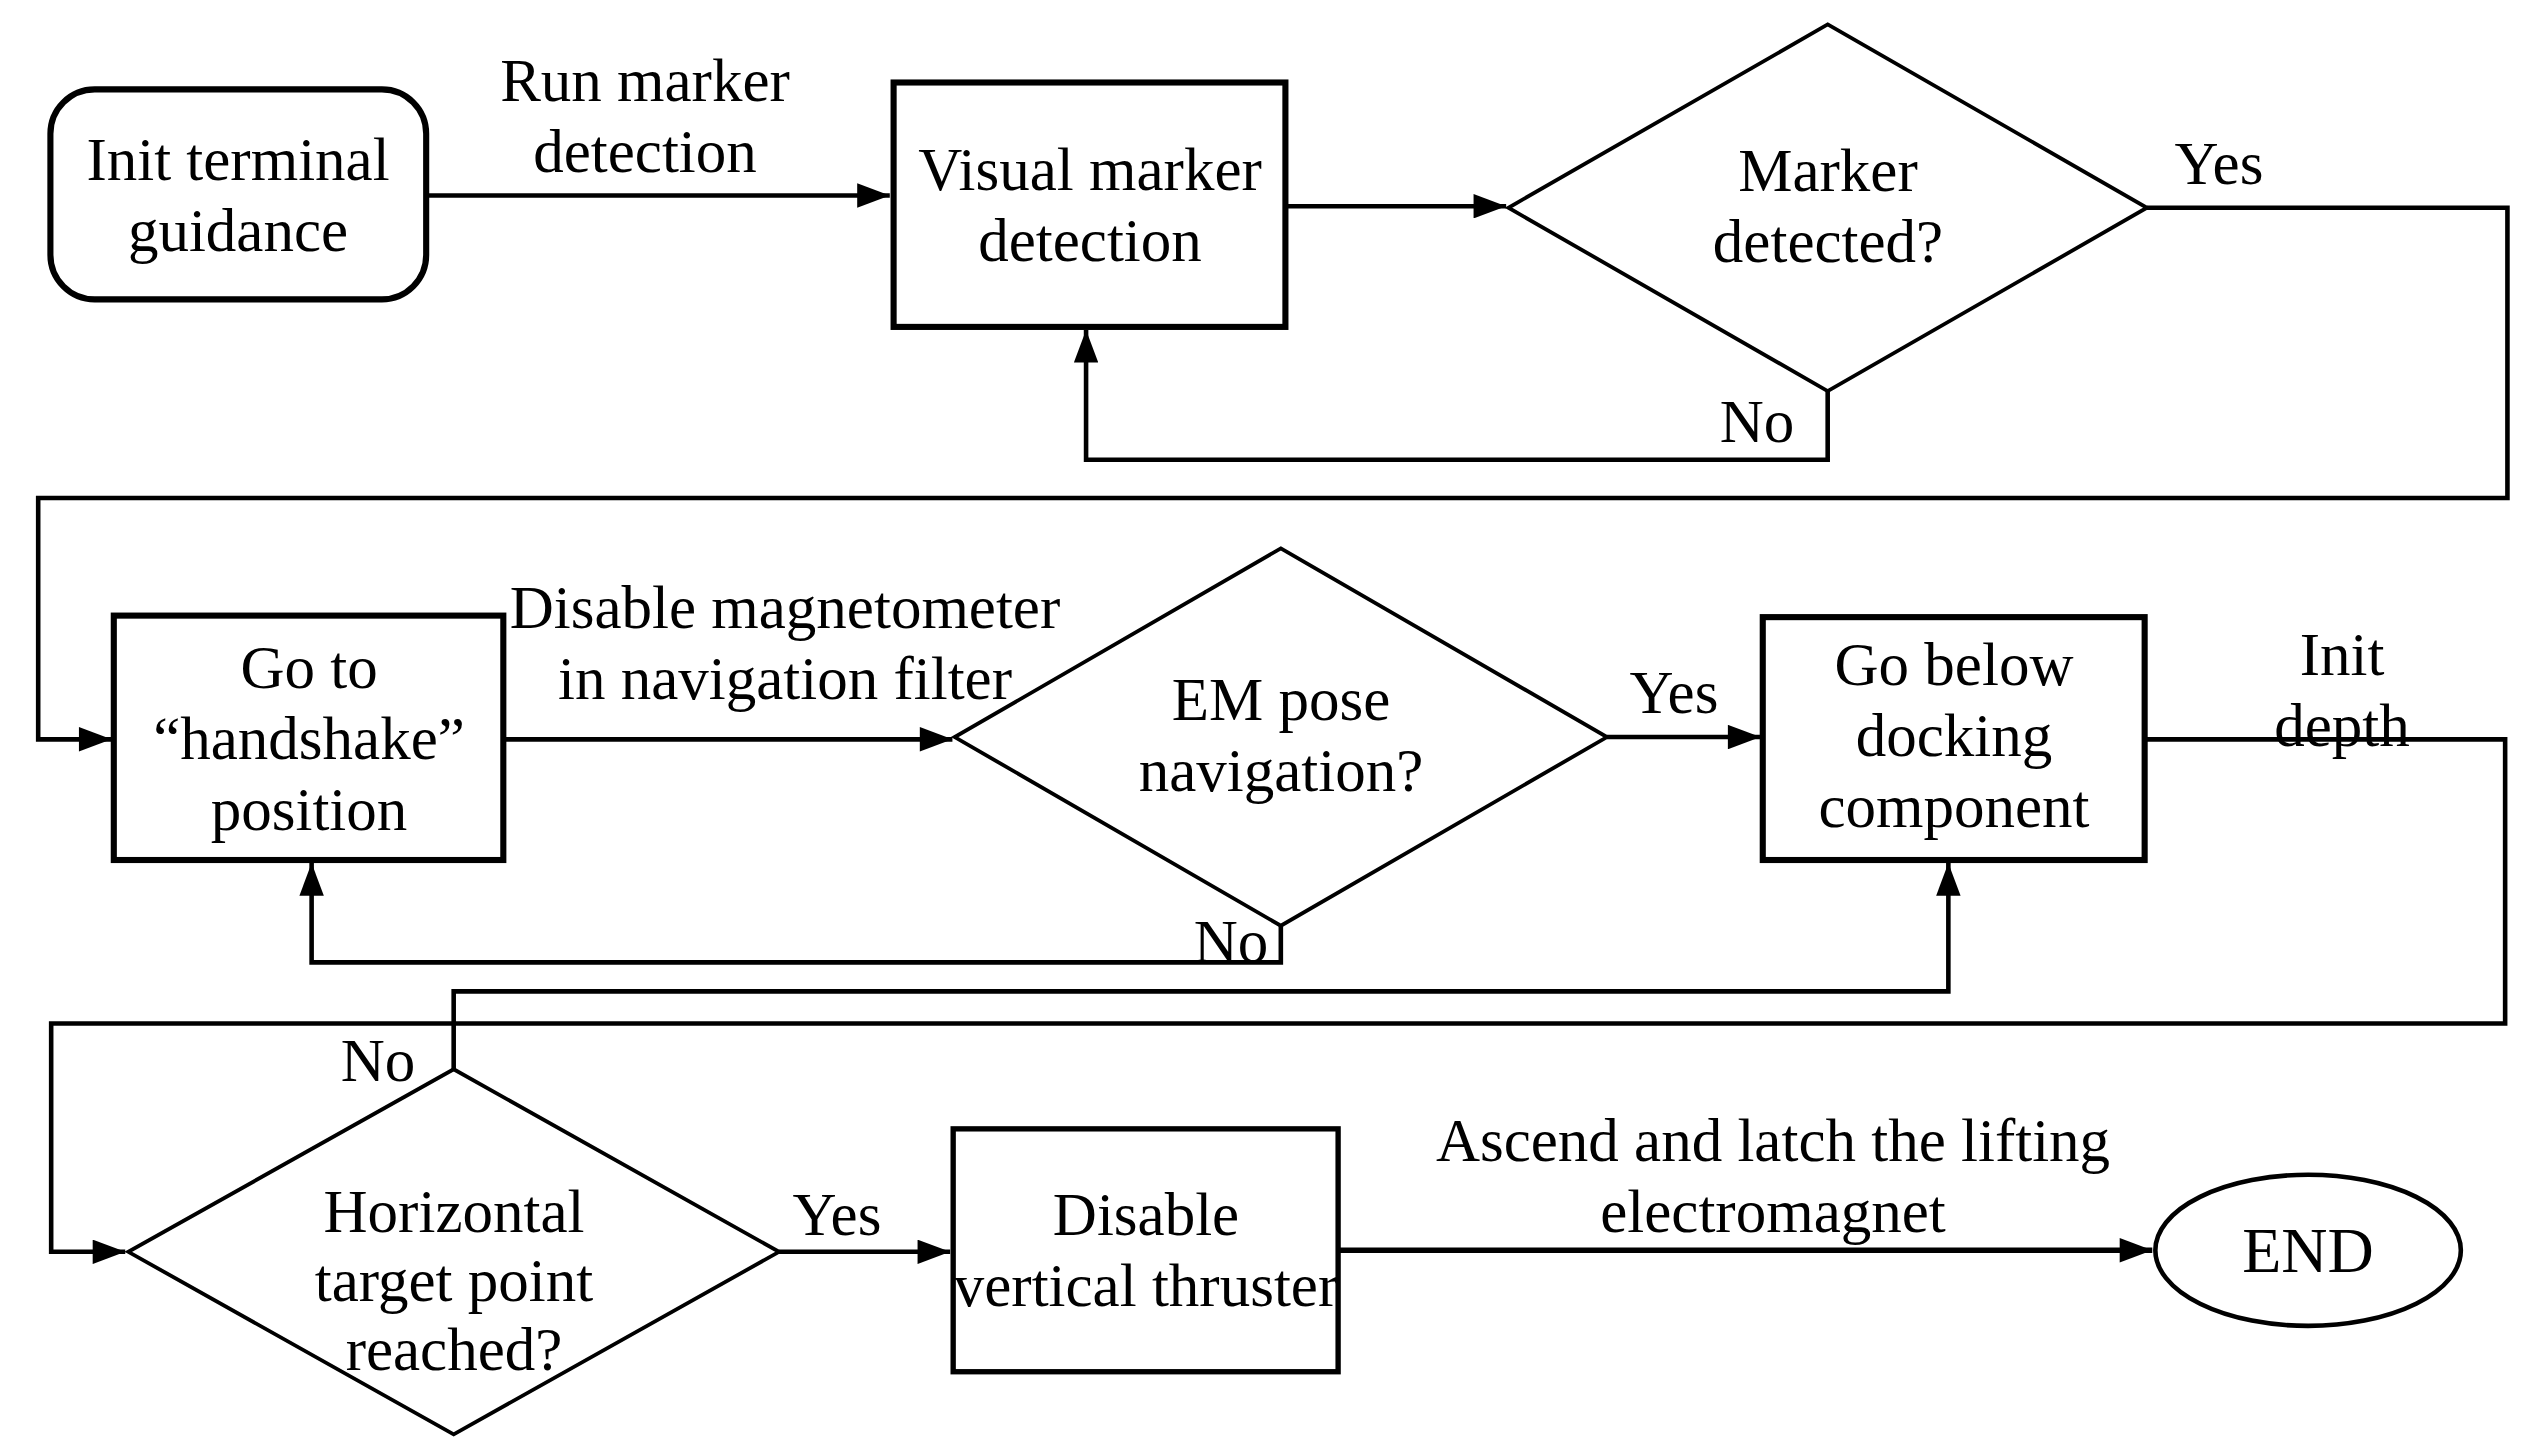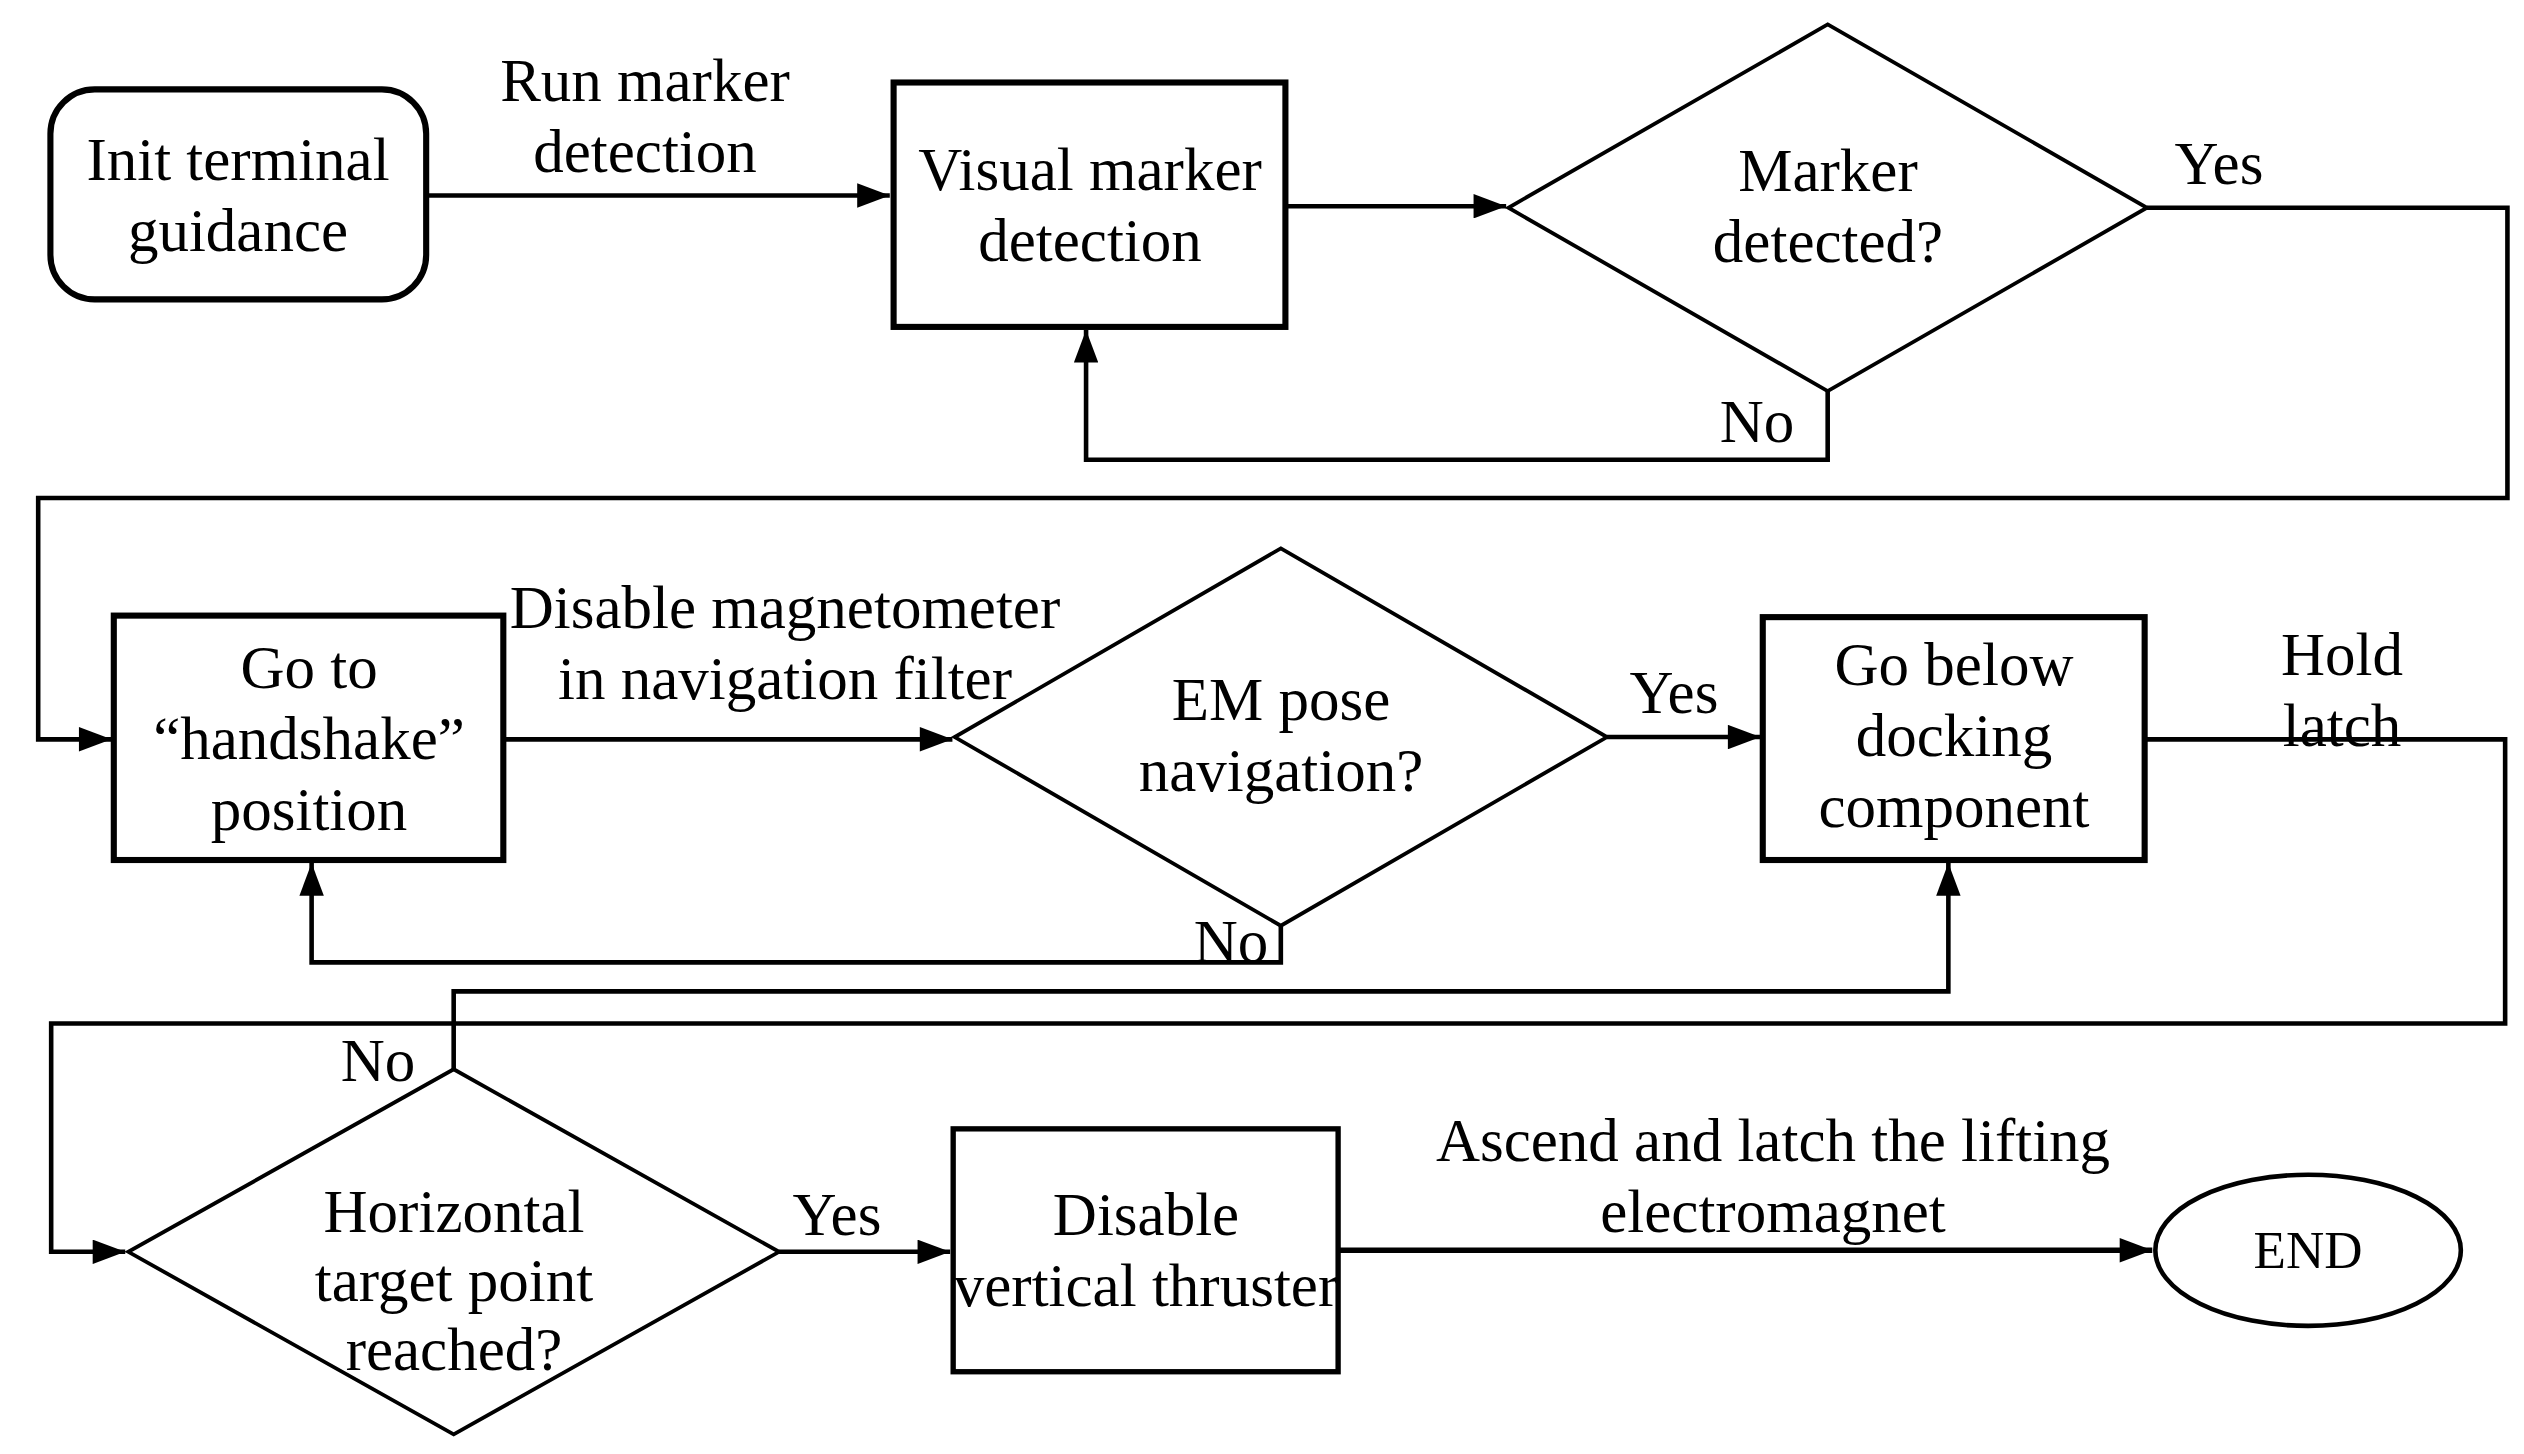--- a/index.html
+++ b/index.html
@@ -15,21 +15,21 @@
   .lbl {
     position: absolute;
     transform: translate(-50%, -50%);
     text-align: center;
     font-size: 61px;
     line-height: 71px;
     color: #000000;
     white-space: pre-line;
   }
   .lbl.small { line-height: 69px; }
-  .lbl.end-lbl { font-size: 53px; }
+  .lbl.end-lbl { font-size: 64px; }
 </style>
 </head>
 <body>
 
 <div id="canvas">
 
   <svg id="wires" width="2525" height="1455" viewBox="0 0 3306 1905" fill="none" stroke="#000000">
     <defs>
       <marker id="ah" viewBox="0 0 12 9" refX="12" refY="4.5" markerWidth="46" markerHeight="32" markerUnits="userSpaceOnUse" orient="auto">
         <path d="M0,0 L12,4.5 L0,9 Z" fill="#000000" stroke="none"></path>
@@ -81,20 +81,20 @@
   <div class="lbl end-lbl" style="left:2308px; top:1250px;">END</div>
 
   <div class="lbl" style="left:645px; top:116px;">Run marker
 detection</div>
   <div class="lbl" style="left:2219px; top:163px;">Yes</div>
   <div class="lbl" style="left:1757px; top:421px;">No</div>
   <div class="lbl" style="left:785px; top:643px;">Disable magnetometer
 in navigation filter</div>
   <div class="lbl" style="left:1674px; top:692px;">Yes</div>
   <div class="lbl" style="left:1231px; top:941px;">No</div>
-  <div class="lbl" style="left:2342px; top:690px;">Hold latch</div>
+  <div class="lbl" style="left:2342px; top:690px;">Init depth</div>
   <div class="lbl" style="left:378px; top:1060px;">No</div>
   <div class="lbl" style="left:837px; top:1214px;">Yes</div>
   <div class="lbl" style="left:1773px; top:1176px;">Ascend and latch the lifting
 electromagnet</div>
 
 </div>
 
 
 </body></html>

